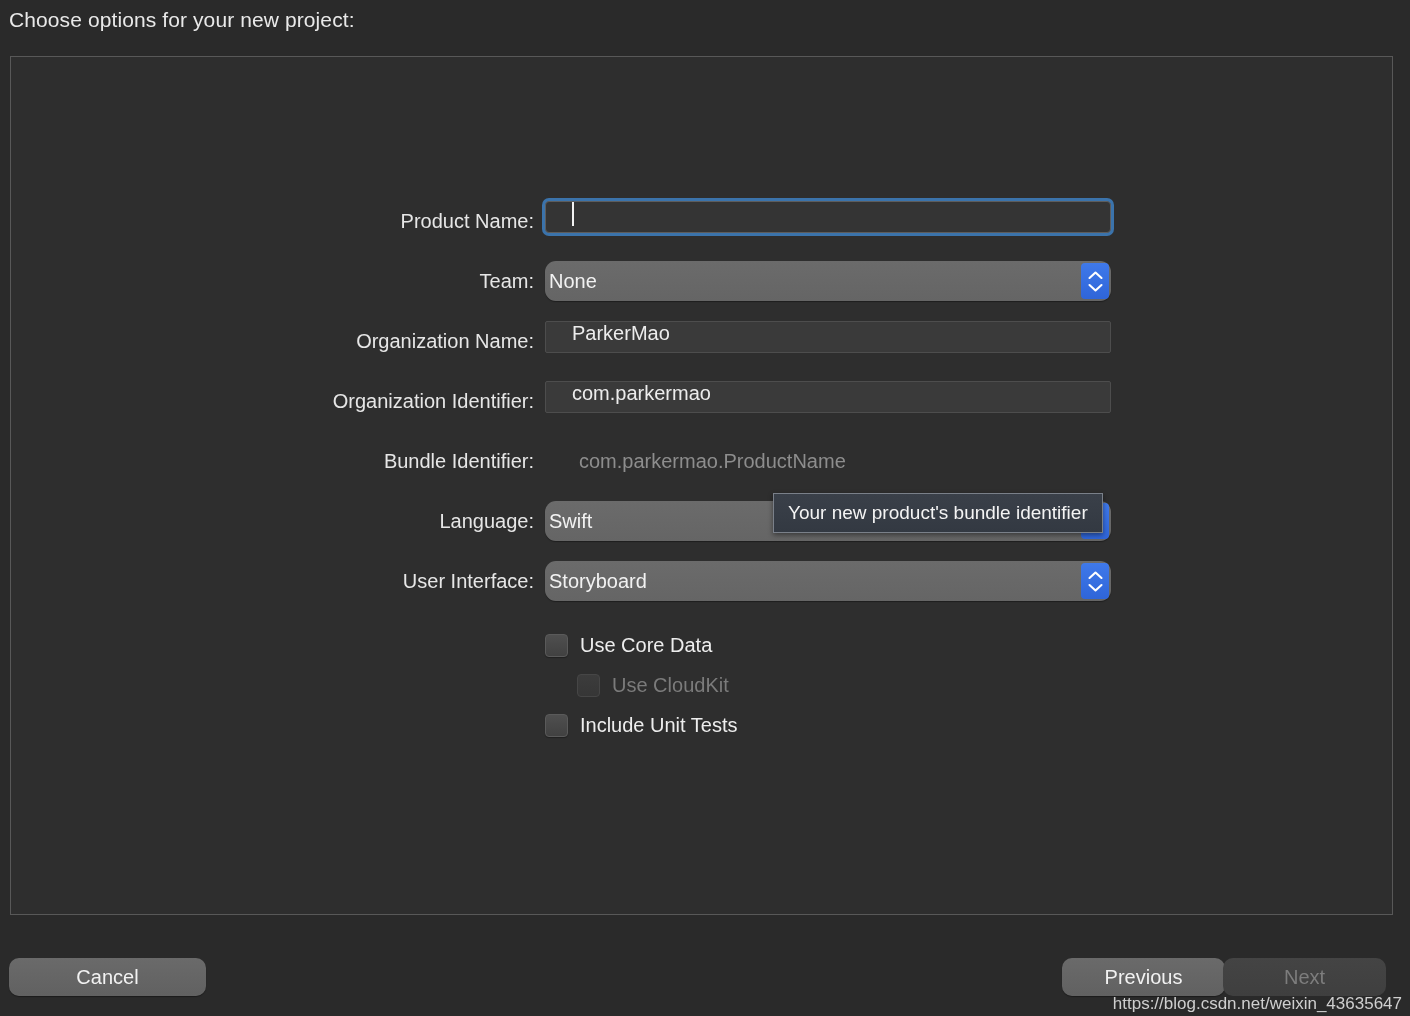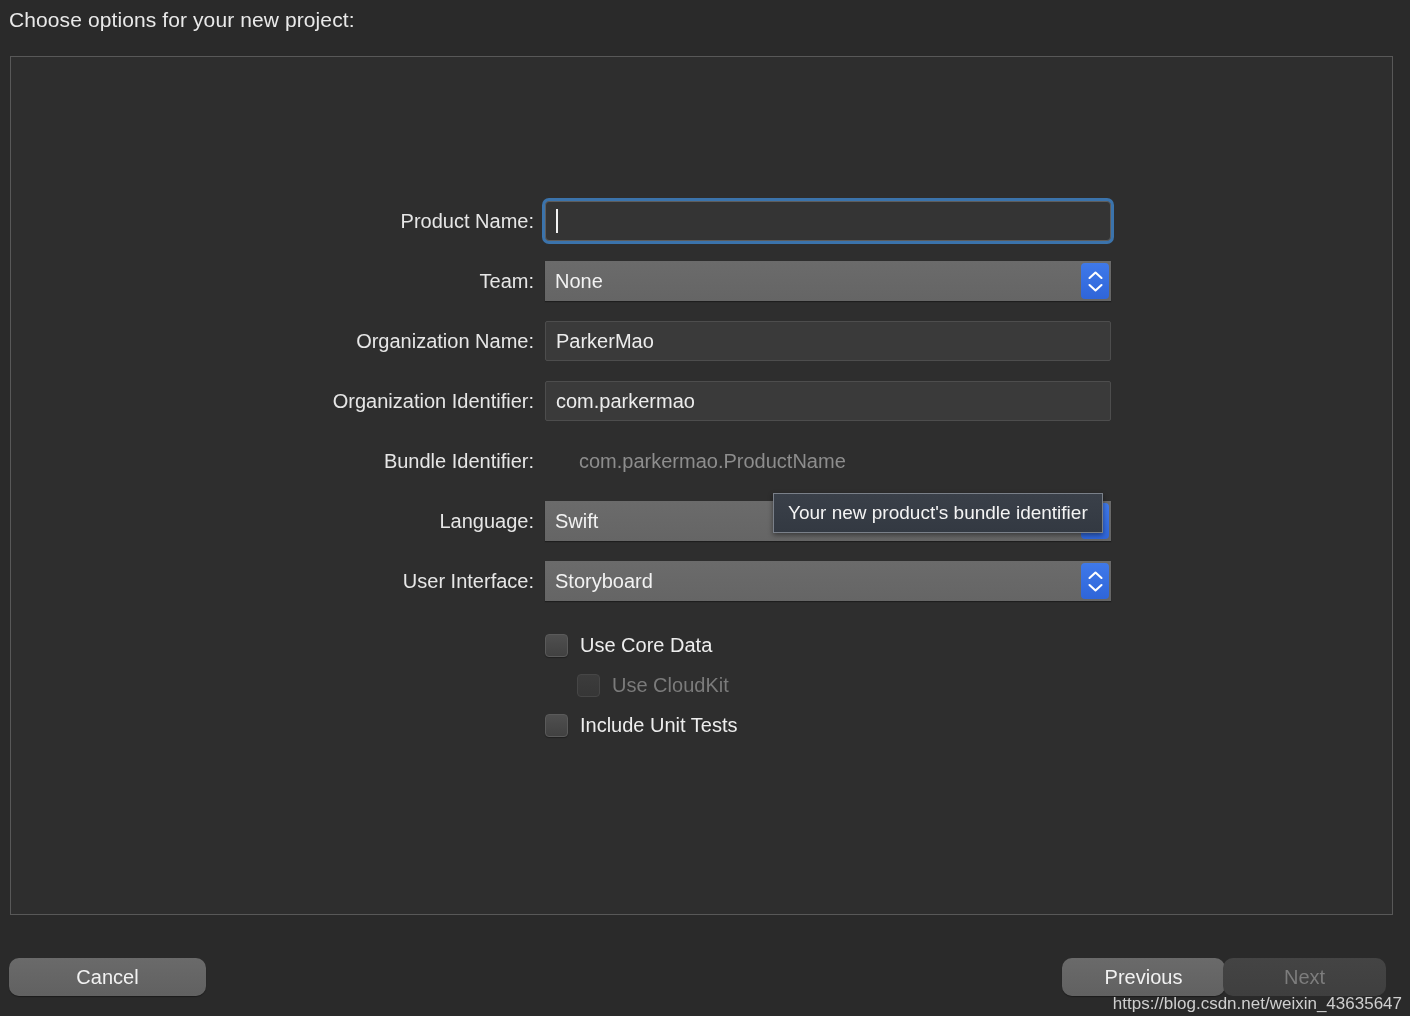--- a/index.html
+++ b/index.html
@@ -62,28 +62,28 @@
     white-space: nowrap;
     text-align: right;
   }
 
   
   .field {
     position: absolute;
     left: 534px;
     top: 0;
     width: 566px;
-    height: 40px;
+    height: 32px;
     box-sizing: border-box;
     background: #3a3a3a;
     border: 1px solid #4d4d4d;
     border-radius: 2px;
     display: flex;
-    align-items: center;
-    padding: 0 10px;
+    align-items: flex-start;
+    padding: 0 26px;
     font-size: 20px;
     color: #ececec;
   }
   .field.focused {
     background: #343434;
     border: 1px solid #5d5d5d;
     box-shadow: 0 0 0 3px #3b73ab;
     border-radius: 4px;
   }
   .caret {
@@ -106,24 +106,24 @@
 
   
   .popup {
     position: absolute;
     left: 534px;
     top: 0;
     width: 566px;
     height: 40px;
     box-sizing: border-box;
     background: linear-gradient(#6b6b6b, #656565);
-    border-radius: 0;
-    display: flex;
-    align-items: center;
-    padding: 0 10px;
+    border-radius: 11px;
+    display: flex;
+    align-items: center;
+    padding: 0 4px;
     font-size: 20px;
     color: #f2f2f2;
     box-shadow: 0 1px 1px rgba(0,0,0,.35);
   }
   .stepper {
     position: absolute;
     right: 2px;
     top: 2px;
     width: 28px;
     height: 36px;

